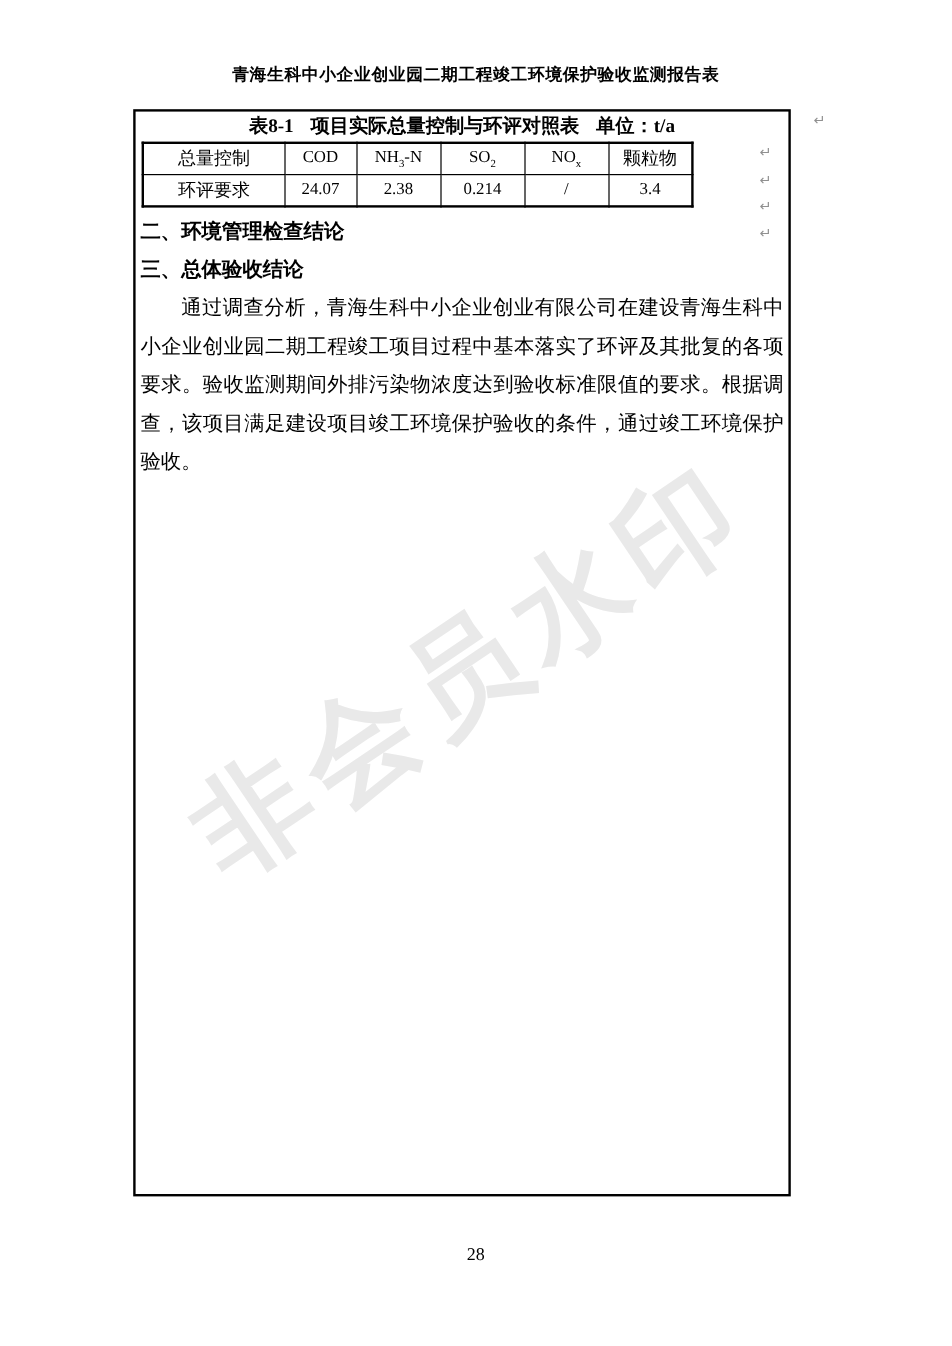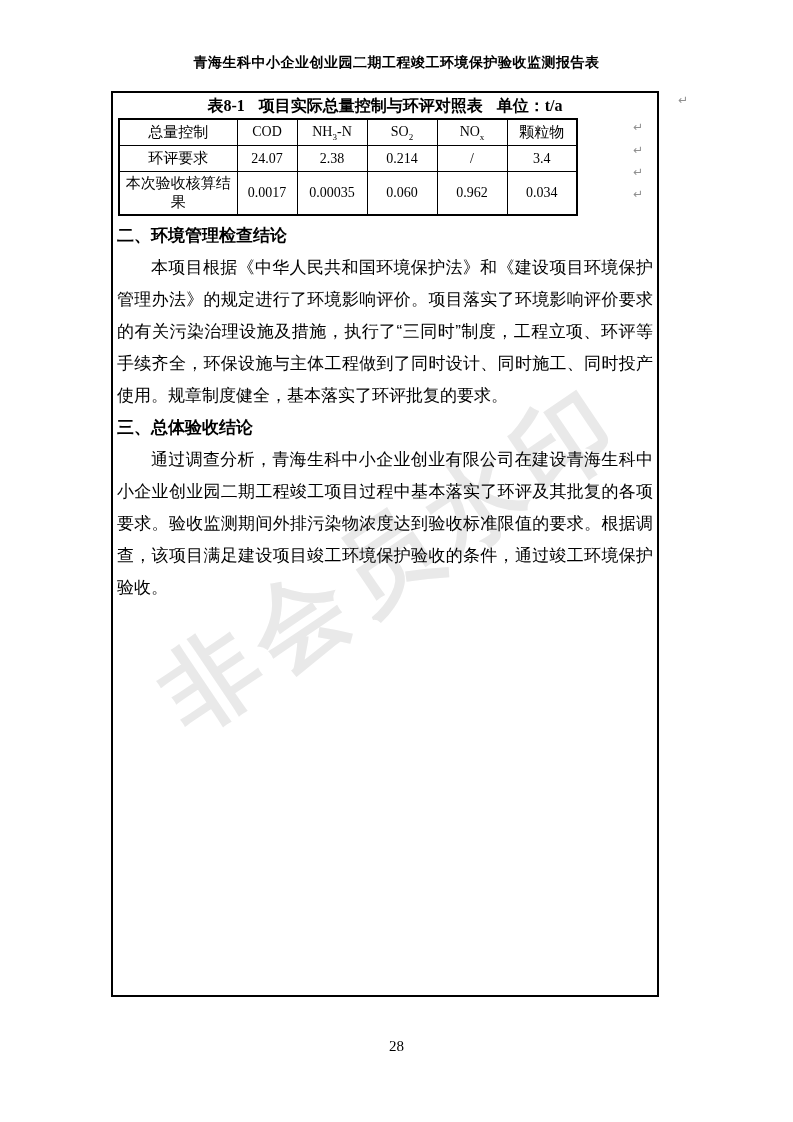--- a/index.html
+++ b/index.html
@@ -105,34 +105,25 @@
         <td class="lab"><span>颗粒物</span></td>
       </tr>
       <tr>
         <td class="lab">环评要求</td>
         <td class="num">24.07</td>
         <td class="num">2.38</td>
         <td class="num">0.214</td>
         <td class="num">/</td>
         <td class="num">3.4</td>
       </tr>
-      <tr>
-        <td class="lab">本次验收核算结果</td>
-        <td class="num">0.0017</td>
-        <td class="num">0.00035</td>
-        <td class="num">0.060</td>
-        <td class="num">0.962</td>
-        <td class="num">0.034</td>
-      </tr>
     </tbody>
       </table>
 
     <div class="content">
       <div class="sec-heading first">二、环境管理检查结论</div>
-      <p class="para">本项目根据《中华人民共和国环境保护法》和《建设项目环境保护管理办法》的规定进行了环境影响评价。项目落实了环境影响评价要求的有关污染治理设施及措施，执行了“三同时”制度，工程立项、环评等手续齐全，环保设施与主体工程做到了同时设计、同时施工、同时投产使用。规章制度健全，基本落实了环评批复的要求。</p>
       <div class="sec-heading">三、总体验收结论</div>
       <p class="para">通过调查分析，青海生科中小企业创业有限公司在建设青海生科中小企业创业园二期工程竣工项目过程中基本落实了环评及其批复的各项要求。验收监测期间外排污染物浓度达到验收标准限值的要求。根据调查，该项目满足建设项目竣工环境保护验收的条件，通过竣工环境保护验收。</p>
     </div>
 
   </div>
 
   <span class="pmark pm-title">↵</span>
   <span class="pmark pm-r1">↵</span>
   <span class="pmark pm-r2">↵</span>
   <span class="pmark pm-r3">↵</span>

